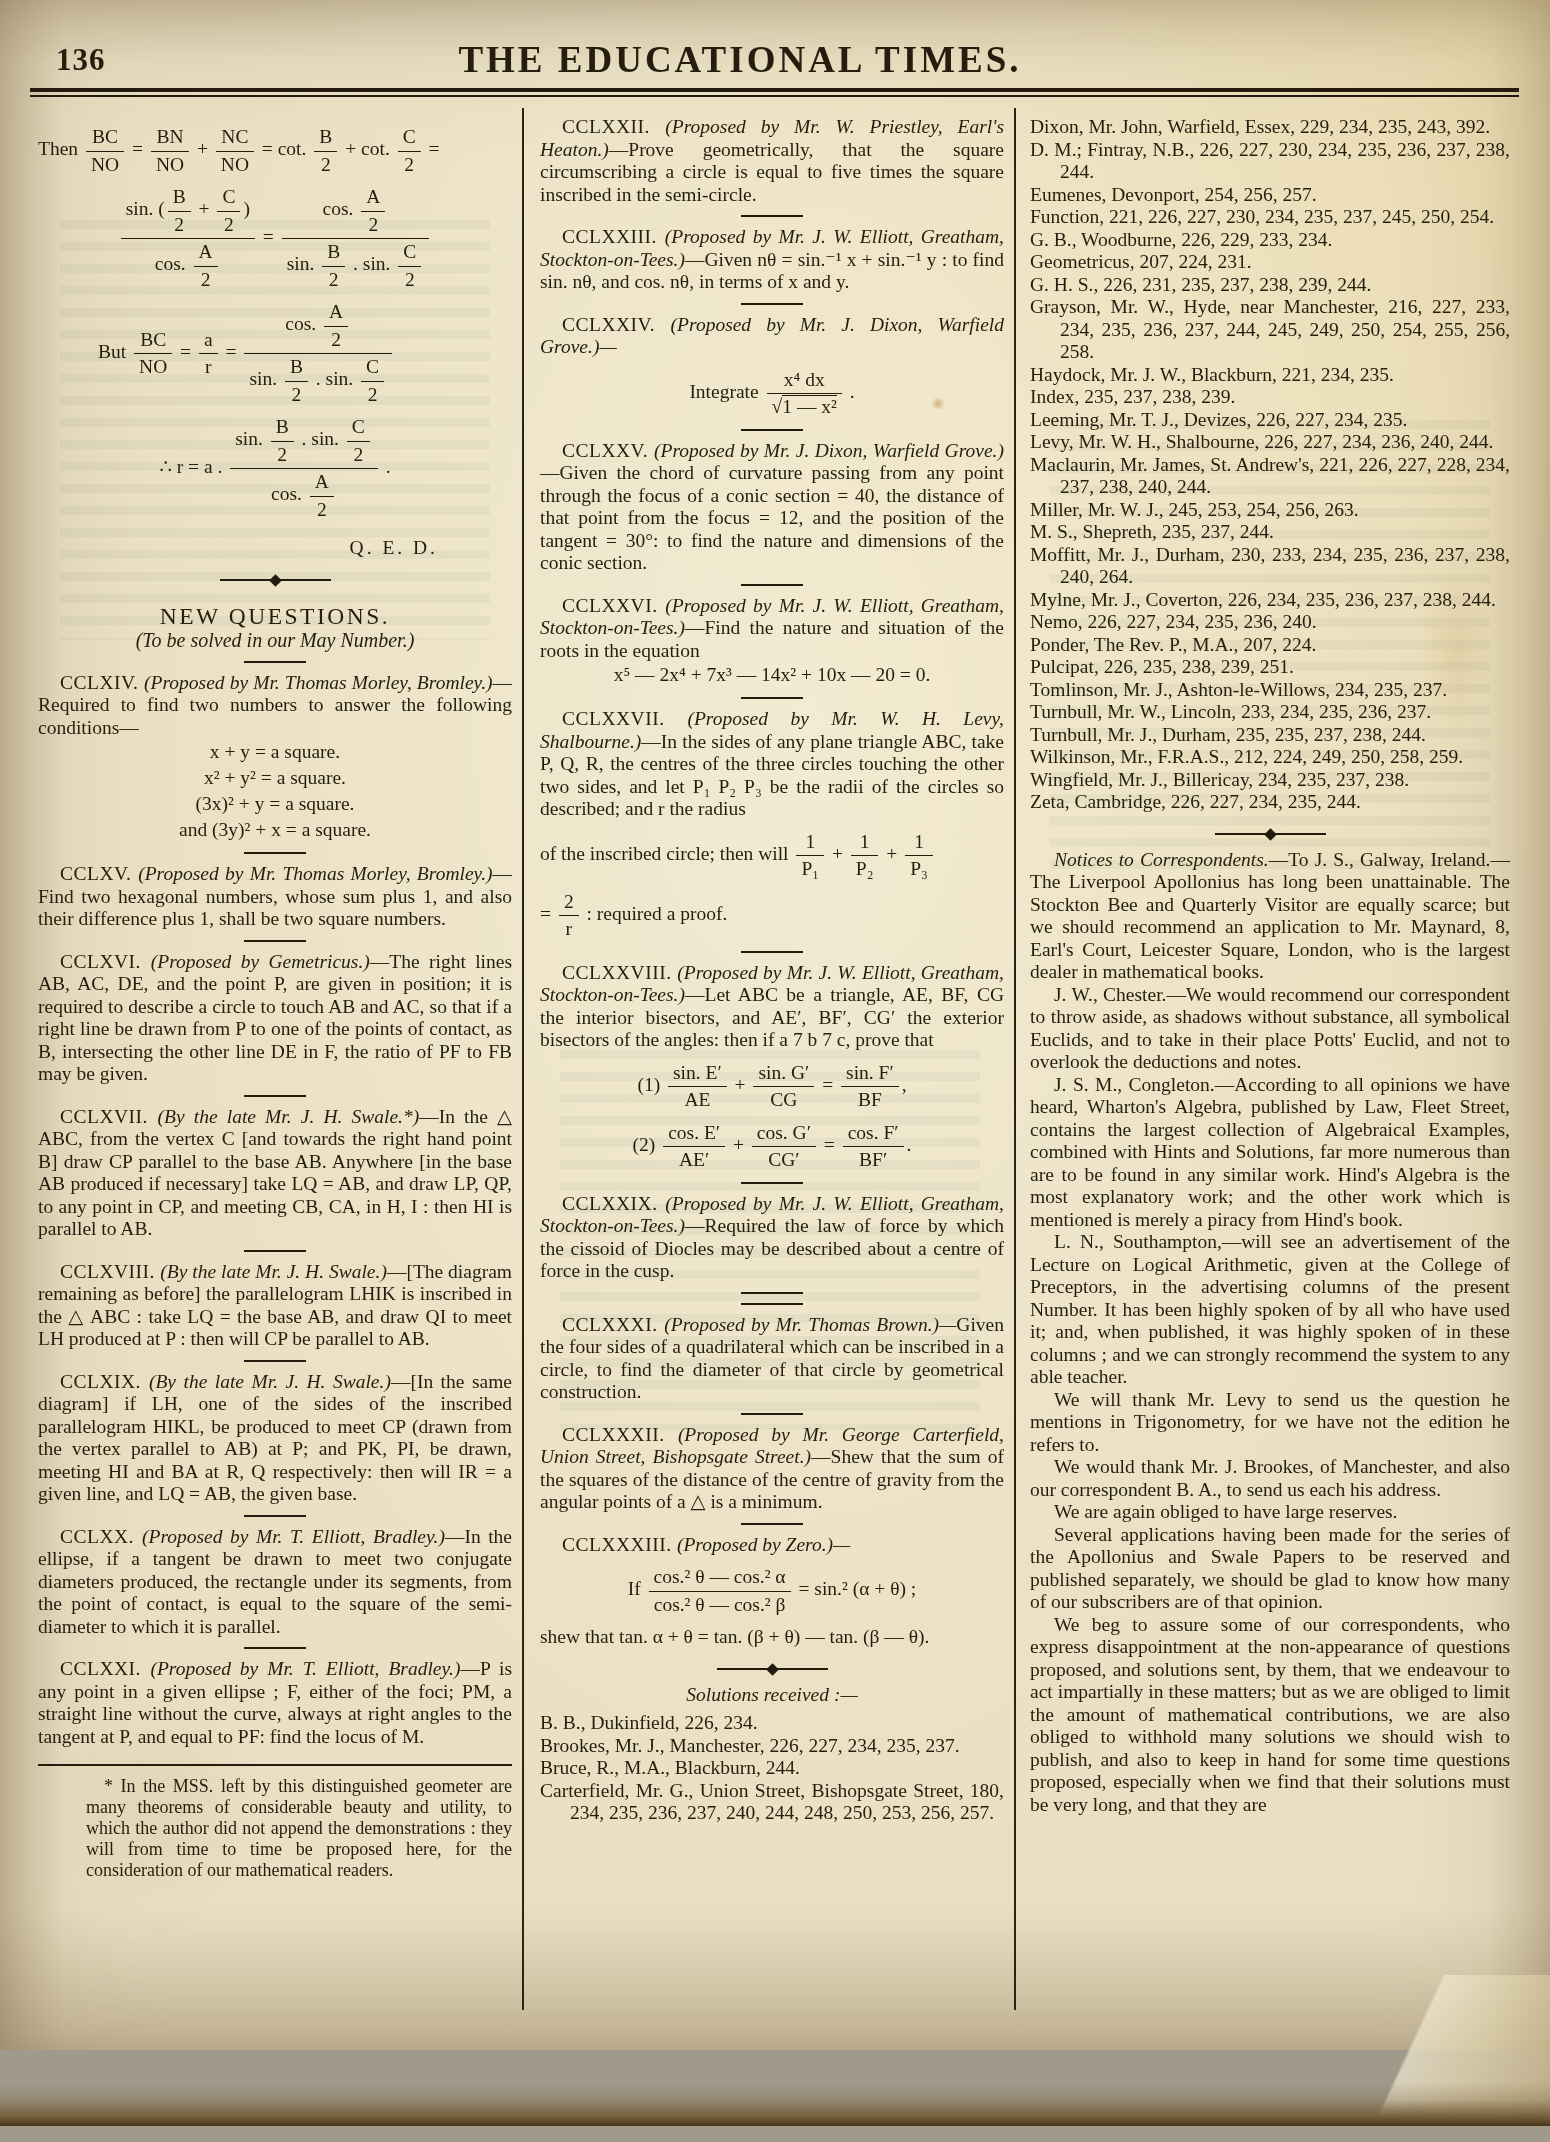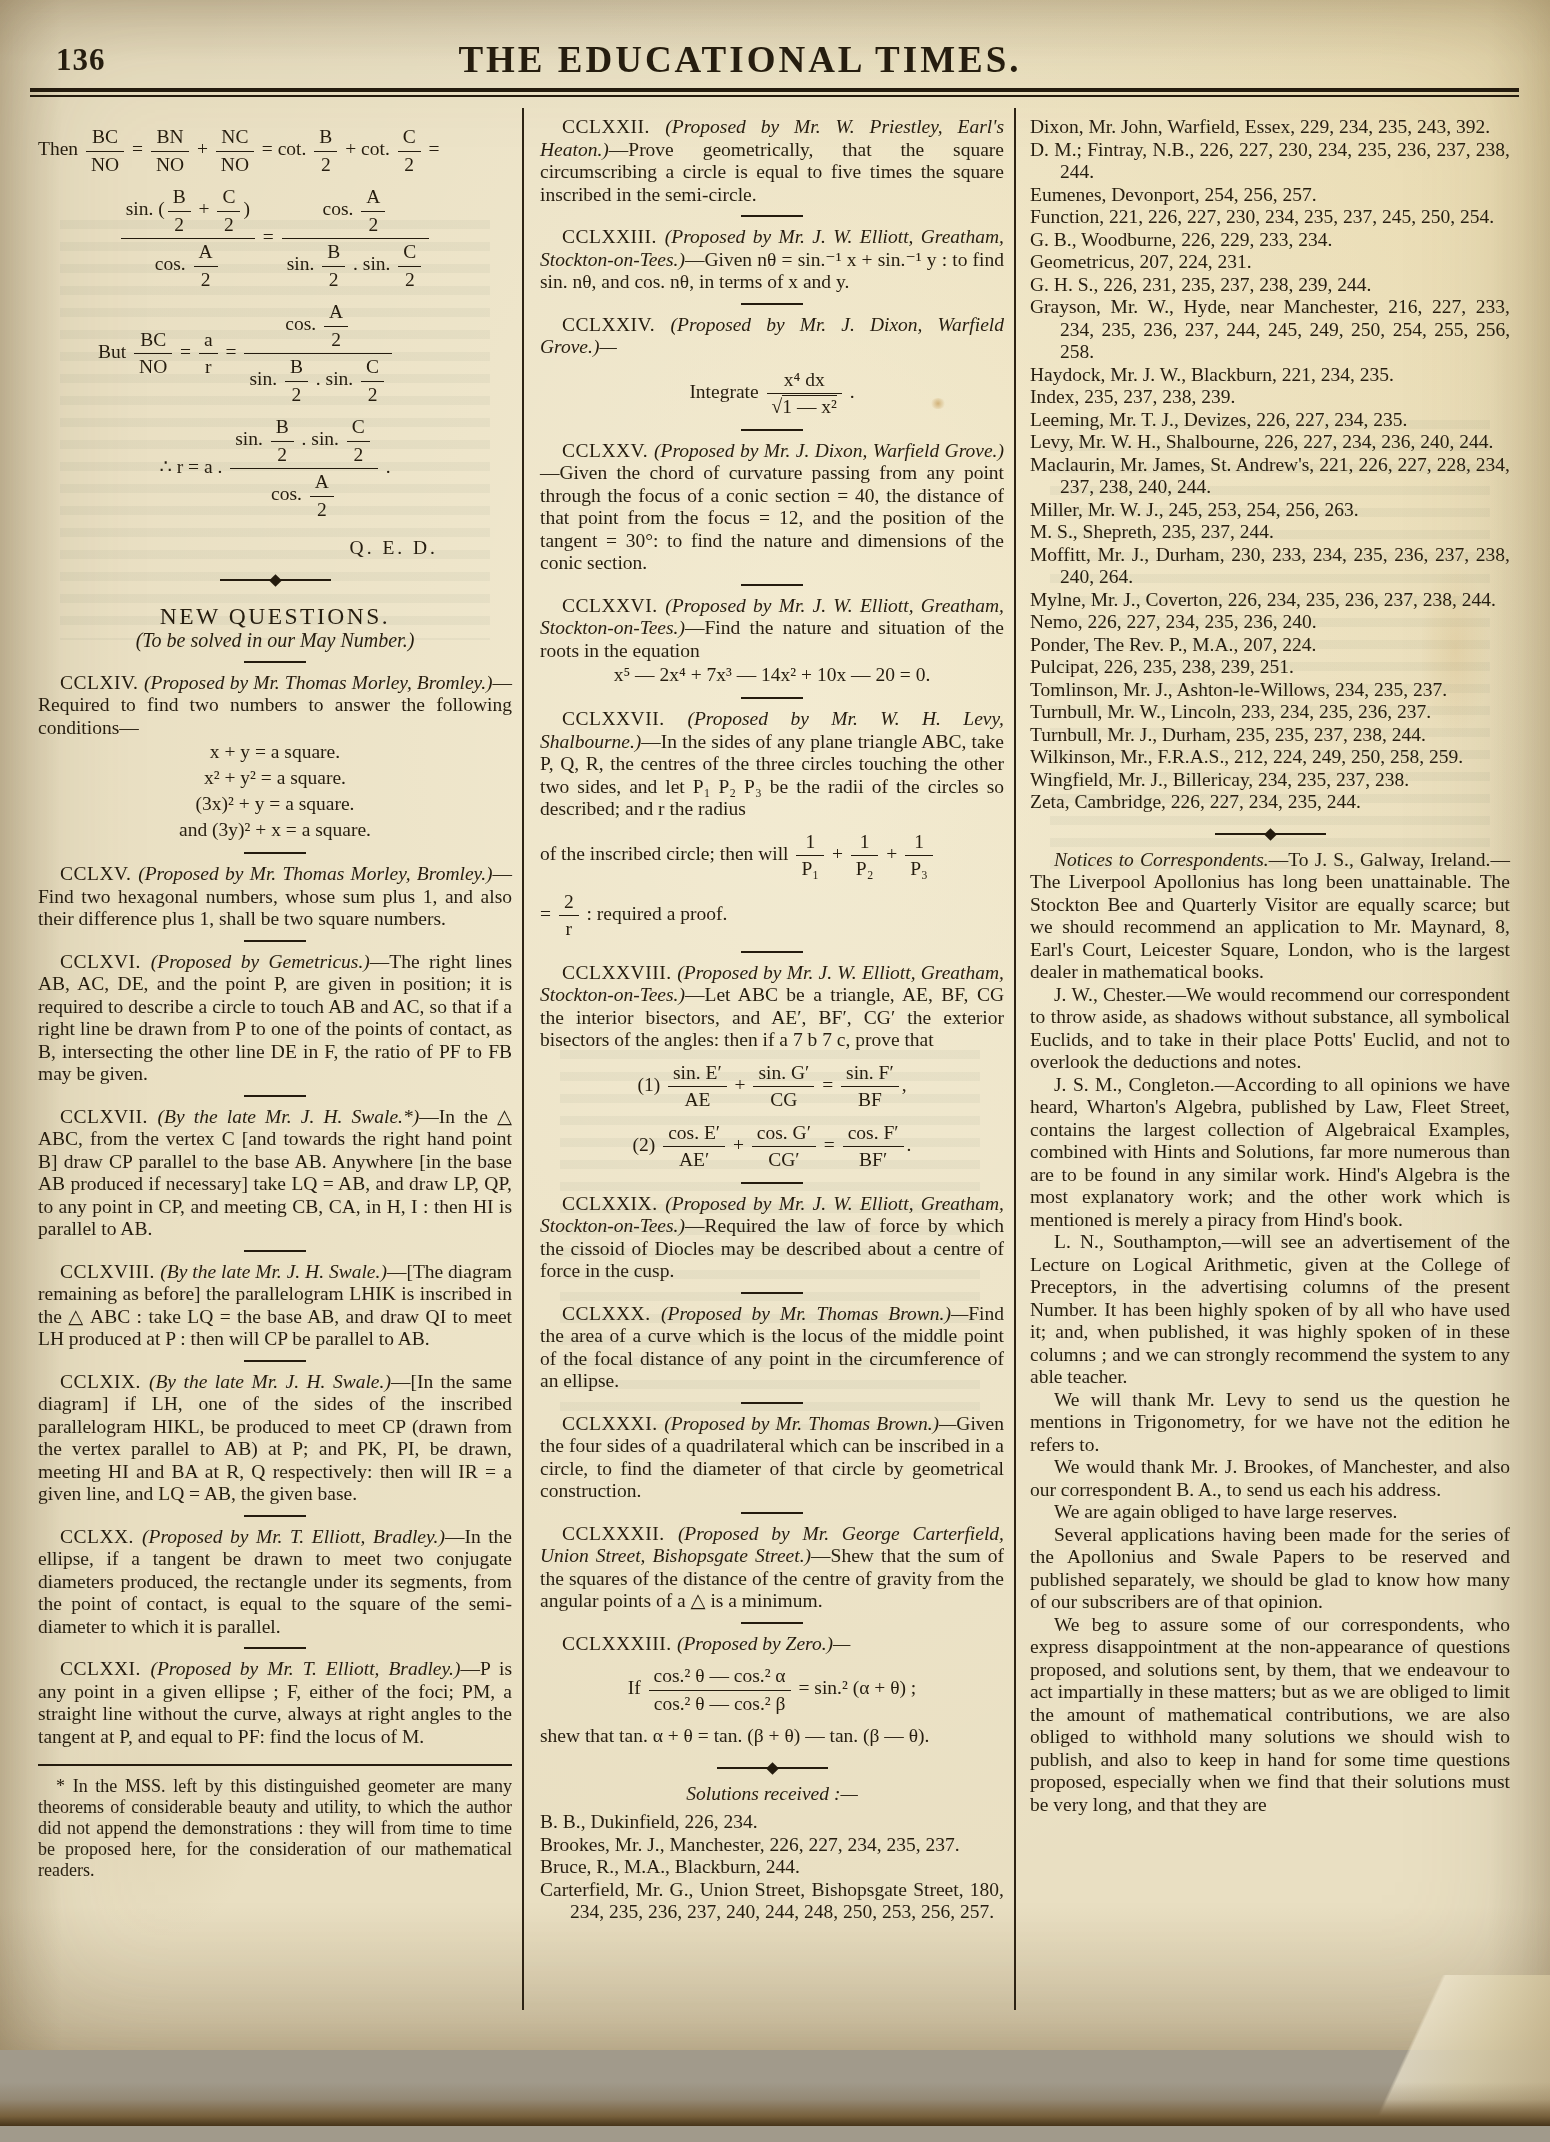--- a/index.html
+++ b/index.html
@@ -68,21 +68,21 @@
   .frac>.num{display:block;padding:0 5px 2px;border-bottom:1.8px solid #241b0e;}
   .frac>.den{display:block;padding:2px 5px 0;}
   .sqrtbar{border-top:1.7px solid #241b0e;}
   .qed{text-align:right;padding-right:74px;letter-spacing:3px;margin:16px 0 4px;}
   .ornament{display:flex;align-items:center;justify-content:center;margin:16px auto 10px;}
   .ornament .oline{width:52px;height:2.5px;background:#241b0e;}
   .ornament .odiamond{width:9px;height:9px;background:#241b0e;transform:rotate(45deg);margin:0 -1px;}
   .section-head{text-align:center;font-size:23.5px;letter-spacing:2.5px;margin:20px 0 2px;}
   .section-sub{text-align:center;font-style:italic;font-size:20px;margin:2px 0 4px;text-indent:0;}
   .footrule{border-top:2px solid #241b0e;margin:16px 0 10px;}
-  .footnote{font-size:18px;line-height:21px;text-indent:18px;}
+  .footnote{font-size:18px;line-height:21px;text-indent:18px;margin-left:48px;}
   .sol-head{text-align:center;font-style:italic;margin:6px 0 6px;text-indent:0;}
   .solver{padding-left:30px;text-indent:-30px;}
   .notice{text-indent:24px;}
   .nlead{font-style:italic;}
 </style>
 </head>
 <body>
 
 <div class="paper">
   <div class="ghost g1"></div>
@@ -157,21 +157,20 @@
         <p class="qpara"><span class="qnum">CCLXXVII.  </span><span class="qprop">(Proposed by Mr. W. H. Levy, Shalbourne.)</span><span class="qbody">—In the sides of any plane triangle ABC, take P, Q, R, the centres of the three circles touching the other two sides, and let P₁ P₂ P₃ be the radii of the circles so described; and r the radius</span></p>
         <div class="math-display mleft">of the inscribed circle; then will <span class="frac"><span class="num">1</span><span class="den">P₁</span></span> + <span class="frac"><span class="num">1</span><span class="den">P₂</span></span> + <span class="frac"><span class="num">1</span><span class="den">P₃</span></span></div>
         <div class="math-display mleft">= <span class="frac"><span class="num">2</span><span class="den">r</span></span> : required a proof.</div>
         <div class="qrule"></div>
         <p class="qpara"><span class="qnum">CCLXXVIII.  </span><span class="qprop">(Proposed by Mr. J. W. Elliott, Greatham, Stockton-on-Tees.)</span><span class="qbody">—Let ABC be a triangle, AE, BF, CG the interior bisectors, and AE′, BF′, CG′ the exterior bisectors of the angles: then if a 7 b 7 c, prove that</span></p>
         <div class="math-display">(1) <span class="frac"><span class="num">sin. E′</span><span class="den">AE</span></span> + <span class="frac"><span class="num">sin. G′</span><span class="den">CG</span></span> = <span class="frac"><span class="num">sin. F′</span><span class="den">BF</span></span>,</div>
         <div class="math-display">(2) <span class="frac"><span class="num">cos. E′</span><span class="den">AE′</span></span> + <span class="frac"><span class="num">cos. G′</span><span class="den">CG′</span></span> = <span class="frac"><span class="num">cos. F′</span><span class="den">BF′</span></span>.</div>
         <div class="qrule"></div>
         <p class="qpara"><span class="qnum">CCLXXIX.  </span><span class="qprop">(Proposed by Mr. J. W. Elliott, Greatham, Stockton-on-Tees.)</span><span class="qbody">—Required the law of force by which the cissoid of Diocles may be described about a centre of force in the cusp.</span></p>
         <div class="qrule"></div>
-        <p class="qpara"><span class="qnum">CCLXXX.  </span><span class="qprop">(Proposed by Mr. Thomas Brown.)—</span><span class="qbody">Find the area of a curve which is the locus of the middle point of the focal distance of any point in the circumference of an ellipse.</span></p>
         <div class="qrule"></div>
         <p class="qpara"><span class="qnum">CCLXXXI.  </span><span class="qprop">(Proposed by Mr. Thomas Brown.)—</span><span class="qbody">Given the four sides of a quadrilateral which can be inscribed in a circle, to find the diameter of that circle by geometrical construction.</span></p>
         <div class="qrule"></div>
         <p class="qpara"><span class="qnum">CCLXXXII.  </span><span class="qprop">(Proposed by Mr. George Carterfield, Union Street, Bishopsgate Street.)</span><span class="qbody">—Shew that the sum of the squares of the distance of the centre of gravity from the angular points of a △ is a minimum.</span></p>
         <div class="qrule"></div>
         <p class="qpara"><span class="qnum">CCLXXXIII.  </span><span class="qprop">(Proposed by Zero.)—</span></p>
         <div class="math-display">If <span class="frac"><span class="num">cos.² θ — cos.² α</span><span class="den">cos.² θ — cos.² β</span></span> = sin.² (α + θ) ;</div>
         <div class="math-display mleft">shew that tan. α + θ = tan. (β + θ) — tan. (β — θ).</div>
       </div>
     <div class="ornament">

